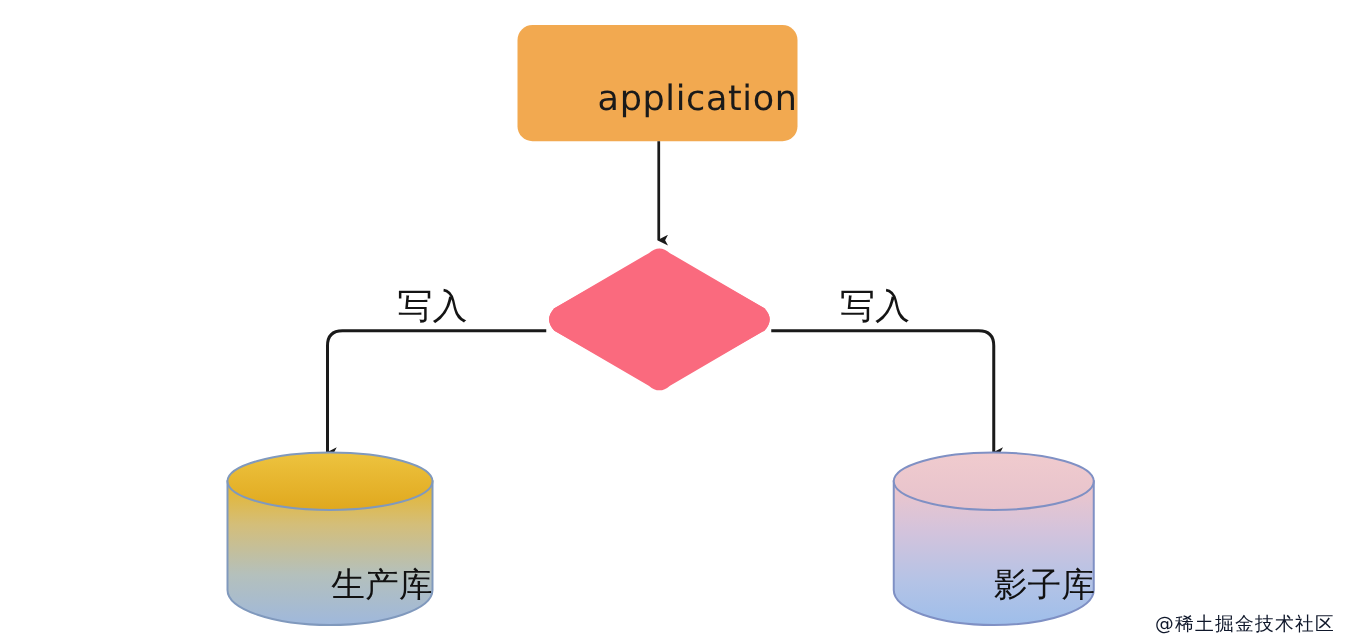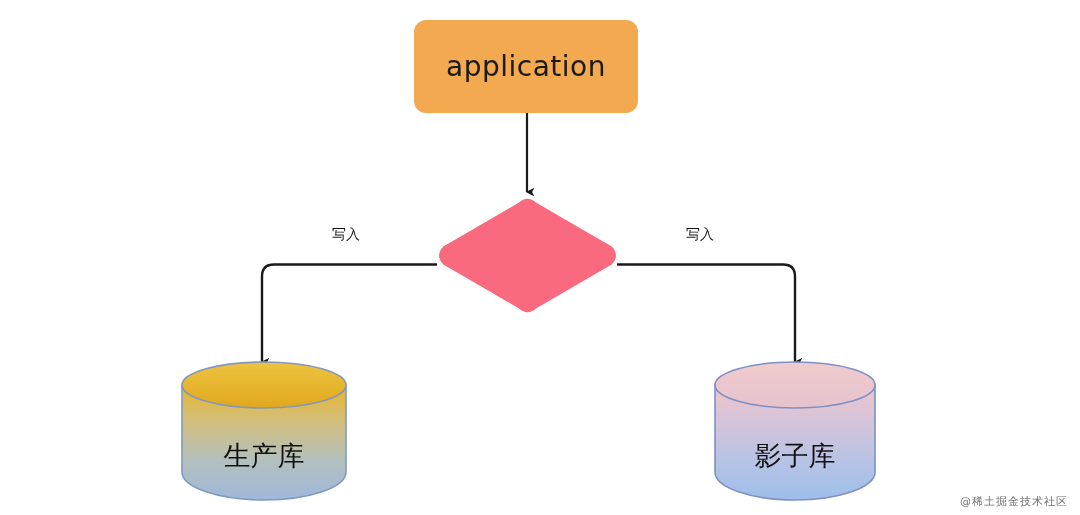--- a/index.html
+++ b/index.html
@@ -19,23 +19,24 @@
   }
   #diagram-svg {
     position: absolute;
     left: 0;
     top: 0;
     width: 1080px;
     height: 515px;
   }
   .node-label {
     position: absolute;
-    text-align: center;
+    text-align: right;
     white-space: nowrap;
     pointer-events: none;
+    margin-top: 12px;
   }
   #app-label {
     left: 414px;
     top: 50px;
     width: 224px;
     font-size: 28px;
     color: #1a1a1a;
     font-family: "DejaVu Sans", sans-serif;
     letter-spacing: 0.5px;
   }
@@ -61,41 +62,41 @@
     top: 438px;
     width: 162px;
     font-size: 27px;
     color: #111111;
     font-family: "DejaVu Sans", sans-serif;
   }
   .edge-label {
     position: absolute;
     text-align: center;
     white-space: nowrap;
-    font-size: 14px;
+    font-size: 28px;
     color: #141414;
     font-family: "DejaVu Sans", sans-serif;
     pointer-events: none;
   }
   #edge-label-left {
     left: 306px;
     top: 226px;
     width: 80px;
   }
   #edge-label-right {
     left: 660px;
     top: 226px;
     width: 80px;
   }
   #watermark {
     position: absolute;
     right: 12px;
     bottom: 6px;
-    font-size: 11px;
-    color: #737373;
+    font-size: 15px;
+    color: #0f172a;
     font-family: "DejaVu Sans", sans-serif;
     white-space: nowrap;
     letter-spacing: 1px;
   }
 </style>
 </head>
 <body>
 
 <div id="canvas">
 

